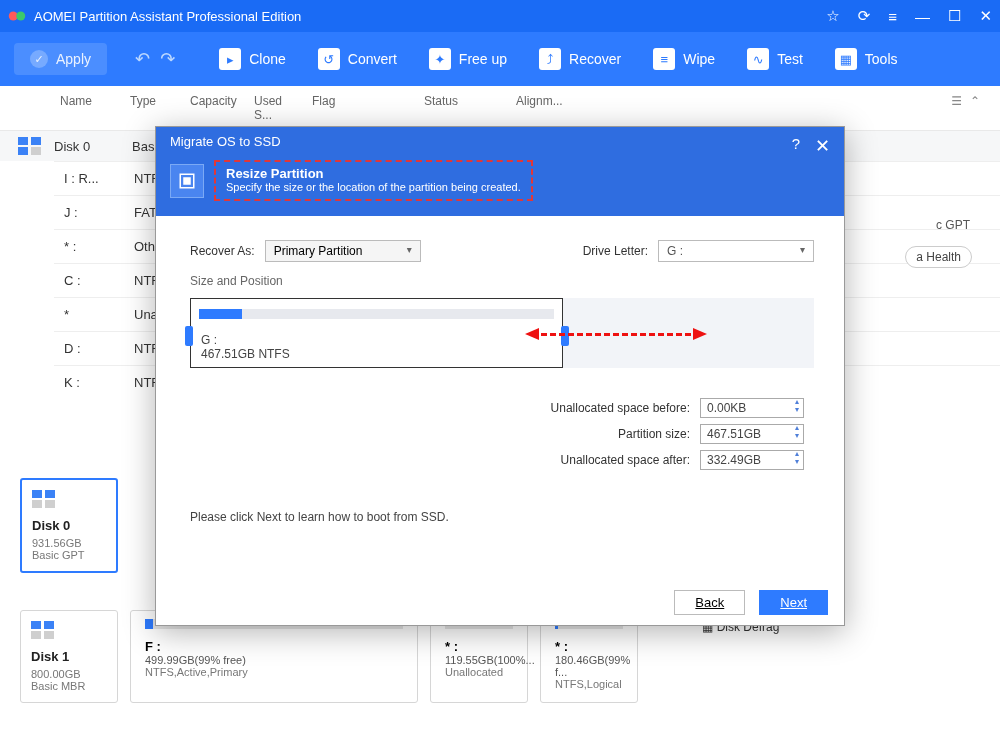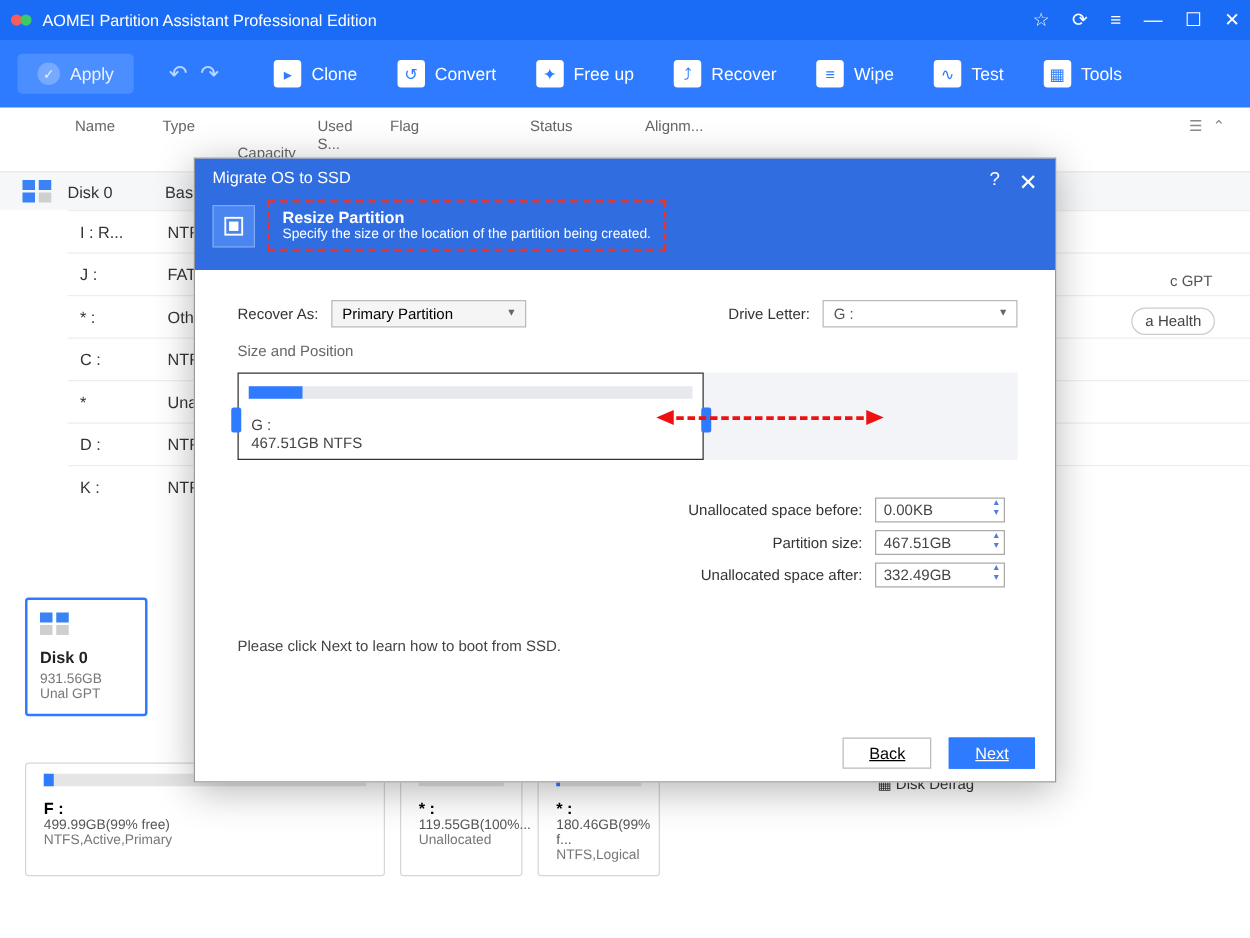--- a/index.html
+++ b/index.html
@@ -14,21 +14,21 @@
 .toolbar { background: #2e7bff; height: 54px; display: flex; align-items: center; padding: 0 14px; gap: 6px; }
 .apply-btn { background: #4f91ff; color: #fff; border: none; border-radius: 4px; padding: 7px 16px; display: flex; align-items: center; gap: 8px; font-size: 14px; opacity:.9;}
 .apply-btn .check { width:18px; height:18px; border-radius:50%; background:#7fb0ff; display:inline-flex; align-items:center; justify-content:center; color:#fff; font-size:11px;}
 .undo-redo { display:flex; gap:10px; margin:0 22px; color:#bcd8ff; font-size:18px;}
 .tool-group { display: flex; gap: 0; }
 .tool-btn { background: transparent; border: none; color: #fff; padding: 6px 16px; display: flex; align-items: center; gap: 8px; font-size: 14px; }
 .tool-btn .ticon { width: 22px; height: 22px; background: #fff; border-radius: 3px; display:inline-flex; align-items:center; justify-content:center; color:#2e7bff; font-size:13px;}
 
 .headers { display:flex; padding: 6px 10px 6px 54px; color:#666; font-size:12px;}
 .headers > div { padding: 2px 6px; }
-.h-name{width:70px;} .h-type{width:60px;} .h-cap{width:64px;margin-top:21px;} .h-used{width:58px;} .h-flag{width:112px;} .h-status{width:92px;} .h-align{width:60px;}
+.h-name{width:70px;} .h-type{width:60px;} .h-cap{width:64px;} .h-used{width:58px;} .h-flag{width:112px;} .h-status{width:92px;} .h-align{width:60px;}
 .headers .view-icons{margin-left:auto; display:flex; gap:8px; color:#888; font-size:12px; padding-right:10px;}
 
 .disk-row { display:flex; align-items:center; padding:6px 18px; background:#f6f7f8; border-top:1px solid #e9e9e9;}
 .disk-row .dicon{width:24px; height:18px; margin-right:12px; position:relative;}
 .dicon::before{content:""; position:absolute; top:0; left:0; width:10px;height:8px;background:#3b82f6;box-shadow:13px 0 #3b82f6,0 10px #3b82f6,13px 10px #cfcfcf;}
 .disk-row .dname{width:78px; font-size:13px; color:#333;}
 .disk-row .dtype{font-size:13px; color:#333;}
 
 .part-rows{padding-left:54px;}
 .part-row{display:flex; padding:9px 10px; border-top:1px solid #eee; font-size:13px; color:#333;}
@@ -211,26 +211,32 @@
 </div>
 
 <div class="info-right">c GPT</div>
 <div class="health-tag">a Health</div>
 
 <div class="bottom-cards">
   <div class="card disk-card sel">
     <div class="dci"></div>
     <div class="dcn">Disk 0</div>
     <div class="dcs">931.56GB</div>
-    <div class="dcs">Unal GPT</div>
+    <div class="dcs">Basic GPT</div>
   </div>
   <div style="width:22px;"></div>
 </div>
 
 <div class="bottom-cards" style="top:610px;">
+  <div class="card disk-card">
+    <div class="dci"></div>
+    <div class="dcn">Disk 1</div>
+    <div class="dcs">800.00GB</div>
+    <div class="dcs">Basic MBR</div>
+  </div>
   <div class="card part-card">
     <div class="bar">
         <div class="fill" style="width:3%"></div>
       </div>
     <div class="pname">F :</div>
     <div class="psize">499.99GB(99% free)</div>
     <div class="pflags">NTFS,Active,Primary</div>
   </div>
   <div class="card part-card sm">
     <div class="bar"></div>

